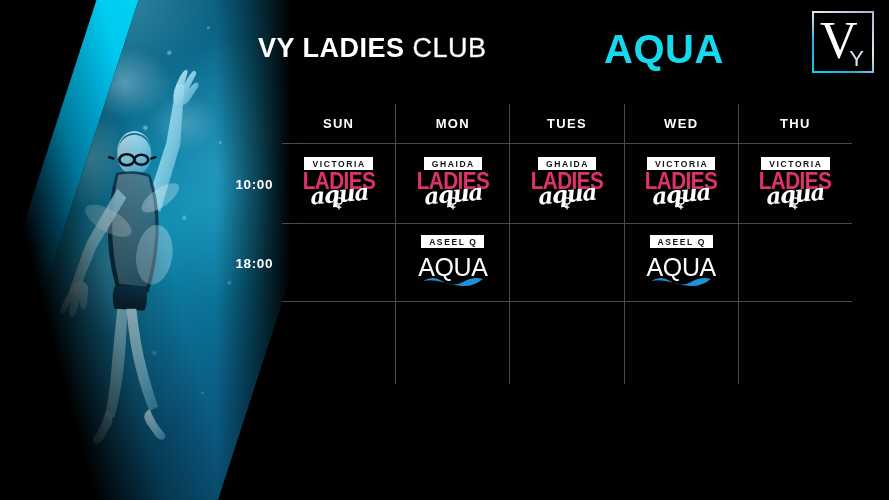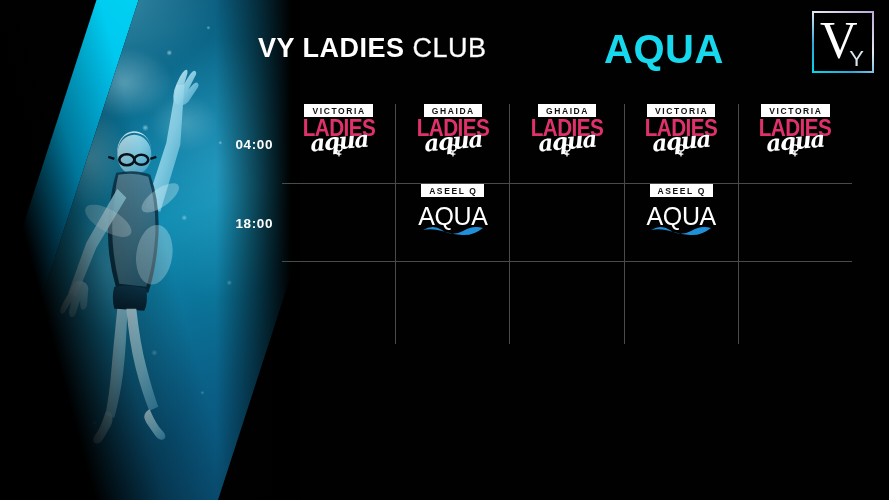--- a/index.html
+++ b/index.html
@@ -194,21 +194,21 @@
     letter-spacing: .6px;
   }
   .g-cell {
     flex: 1 1 0;
     position: relative;
     border-right: 1px solid #4a4a4a;
     border-bottom: 1px solid #4a4a4a;
     display: flex;
     flex-direction: column;
     align-items: center;
-    justify-content: flex-start;
+    justify-content: center;
   }
   .g-cell.first { border-left: 1px solid #4a4a4a; }
 
   
   .row-head { height: 40px; }
   .row-head .g-cell {
     border-right: 1px solid #4a4a4a;
     border-bottom: 1px solid #4a4a4a;
     color: #fff;
     font-size: 13px;
@@ -378,23 +378,31 @@
   <div id="hdr-aqua">AQUA</div>
 
   <div id="brand">
     <div class="frame"></div>
     <div class="v">V</div>
     <div class="y">Y</div>
   </div>
 
   <div id="grid">
 
+    <div class="g-row row-head">
+      <div class="g-time"></div>
+      <div class="g-cell first">SUN</div>
+      <div class="g-cell">MON</div>
+      <div class="g-cell">TUES</div>
+      <div class="g-cell">WED</div>
+      <div class="g-cell last">THU</div>
+    </div>
 
     <div class="g-row row-1">
-      <div class="g-time">04:00</div>
+      <div class="g-time">10:00</div>
 
       <div class="g-cell first">
         <div class="badge">VICTORIA</div>
         <div class="ladies-mark">
           <div class="ladies-word">LADIES</div>
           <div class="aqua-script">aqua</div>
           <svg class="venus" viewBox="0 0 12 13">
             <circle cx="6" cy="4" r="3.1" fill="none" stroke="#fff" stroke-width="1.3"></circle>
             <path d="M6 7.2 V12.4 M3.6 10.2 H8.4" stroke="#fff" stroke-width="1.3" fill="none"></path>
           </svg>

